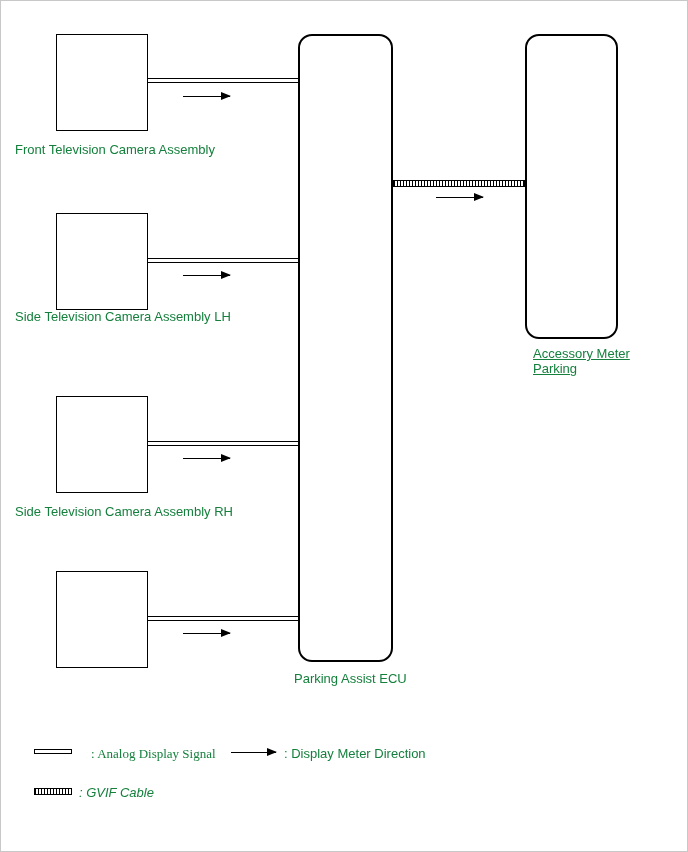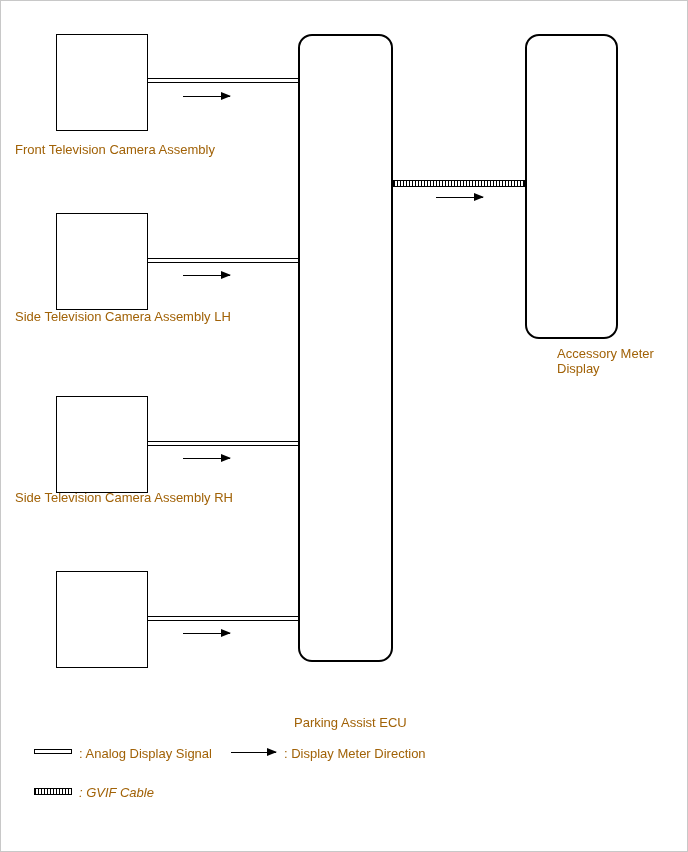--- a/index.html
+++ b/index.html
@@ -13,21 +13,21 @@
     width: 688px;
     height: 852px;
     background: #ffffff;
     border: 1px solid #c8c8c8;
     box-sizing: border-box;
     overflow: hidden;
   }
   .lbl {
     position: absolute;
     font-size: 13px;
-    color: #a16207;
+    color: #15803d;
     line-height: 15px;
     white-space: nowrap;
   }
   
   .cam-box {
     position: absolute;
     left: 55px;
     width: 92px;
     height: 97px;
     border: 1px solid #000;
@@ -100,40 +100,40 @@
   <div class="lbl" style="left:14px; top:141px;">Front Television Camera Assembly</div>
 
   <div class="cam-box" style="top:212px;"></div>
   <div class="conn" style="top:257px;"></div>
   <div class="arrow" style="left:182px; top:274px; width:47px;"></div>
   <div class="lbl" style="left:14px; top:308px;">Side Television Camera Assembly LH</div>
 
   <div class="cam-box" style="top:395px;"></div>
   <div class="conn" style="top:440px;"></div>
   <div class="arrow" style="left:182px; top:457px; width:47px;"></div>
-  <div class="lbl" style="left:14px; top:489px;text-align:center;">Side Television Camera Assembly RH</div>
+  <div class="lbl" style="left:14px; top:503px;text-align:center;">Side Television Camera Assembly RH</div>
 
   <div class="cam-box" style="top:570px;"></div>
   <div class="conn" style="top:615px;"></div>
   <div class="arrow" style="left:182px; top:632px; width:47px;"></div>
 
   <div class="round" style="left:297px; top:33px; width:95px; height:628px;"></div>
-  <div class="lbl" style="left:293px; top:670px;margin-top:44px;">Parking Assist ECU</div>
+  <div class="lbl" style="left:293px; top:670px;">Parking Assist ECU</div>
 
   <div class="gvif" style="left:392px; top:179px; width:132px;"></div>
   <div class="arrow" style="left:435px; top:196px; width:47px;"></div>
 
   <div class="round" style="left:524px; top:33px; width:93px; height:305px;"></div>
-  <div class="lbl" style="left:556px; top:345px;">
+  <div class="lbl" style="left:532px; top:345px;text-decoration:underline;">
     <div>Accessory Meter</div>
-    <div>Display</div>
+    <div>Parking</div>
   </div>
 
   <div class="legend-analog" style="top:748px;"></div>
-  <div class="lbl" style="left:78px; top:745px;">: Analog Display Signal</div>
+  <div class="lbl" style="left:90px; top:745px;font-family:Liberation Serif, serif;">: Analog Display Signal</div>
 
   <div class="arrow" style="left:230px; top:751px; width:45px;"></div>
   <div class="lbl" style="left:283px; top:745px;">: Display Meter Direction</div>
 
   <div class="gvif" style="left:33px; top:787px; width:38px;"></div>
   <div class="lbl" style="left:78px; top:784px;font-style:italic;">: GVIF Cable</div>
 
 </div>
 
 </body></html>

